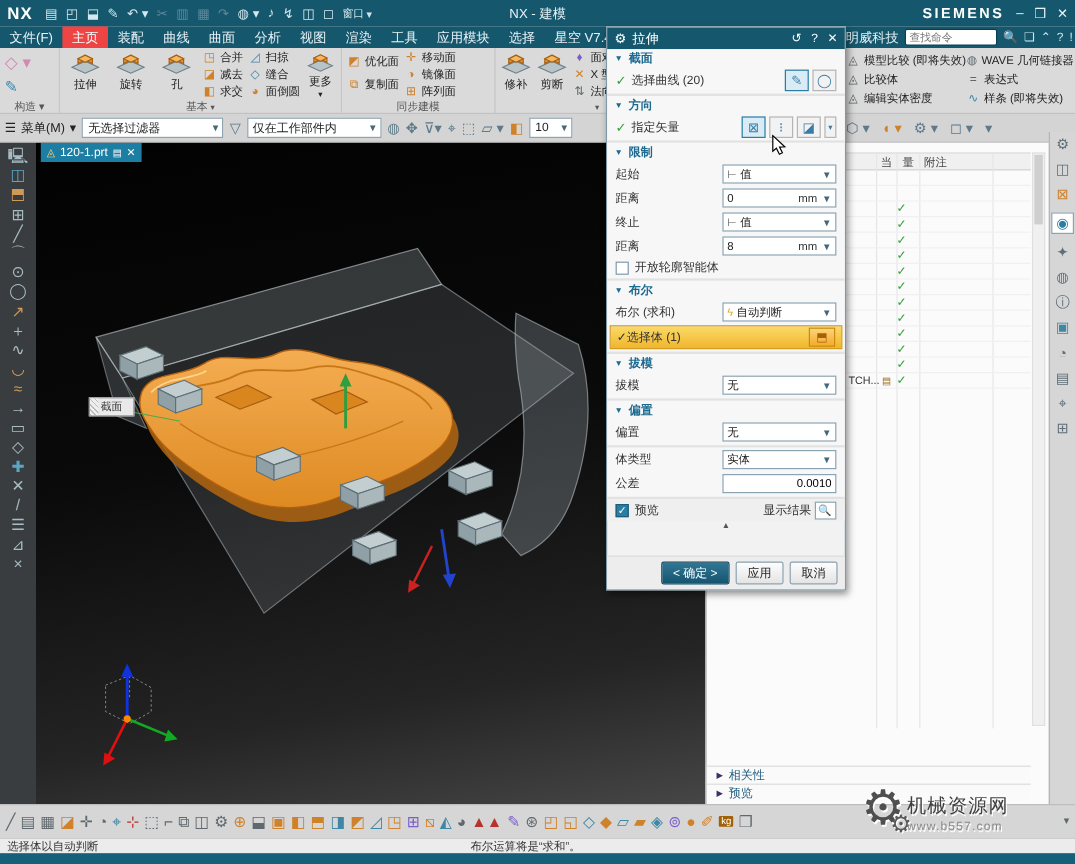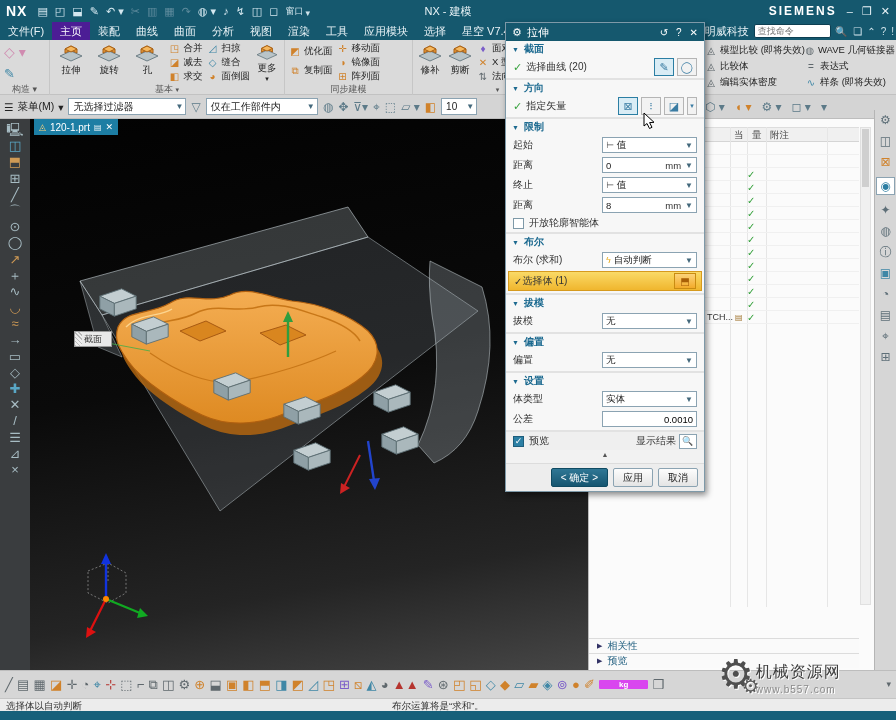--- a/index.html
+++ b/index.html
@@ -11,21 +11,21 @@
 .qat{display:flex;align-items:center;gap:7px;font-size:11px;color:#d5e8f0}
 .qat .dim{color:#5d8a9c}
 .qat .winmenu{font-size:9px;color:#cfe3ea;display:flex;align-items:flex-end;gap:2px}
 #titlebar .wtitle{position:absolute;left:50%;transform:translateX(-50%);font-size:11px;color:#e9f3f7}
 #titlebar .right{margin-left:auto;display:flex;align-items:center;gap:10px}
 #titlebar .brand{font-weight:bold;letter-spacing:2px;font-size:12px}
 .winbtns{display:flex;gap:9px;font-size:11px;color:#e9f3f7}
 
 #menubar{position:absolute;left:0;top:22px;width:896px;height:18px;background:#15586e;display:flex;align-items:stretch;color:#e8f2f6}
 #menubar .mi{padding:0 8px;display:flex;align-items:center;font-size:11px;white-space:nowrap;cursor:default}
-#menubar .mi.active{background:#4c1d95;color:#fff}
+#menubar .mi.active{background:#ef4444;color:#fff}
 #menubar .rightgrp{position:absolute;right:2px;top:0;height:18px;display:flex;align-items:center;gap:5px}
 #menubar .rlabel{font-size:11px;color:#e8f2f6}
 #searchbox{width:77px;height:14px;background:#fff;border:1px solid #0d3f52;border-radius:2px;font-size:9px;padding:0 3px;color:#333}
 .mgly{color:#cfe3ea;font-size:10px}
 
 #ribbon{position:absolute;left:0;top:40px;width:896px;height:55px;background:#dadada;border-bottom:1px solid #c2c2c2;display:flex}
 .rgroup{position:relative;height:55px;border-right:1px solid #c6c6c6;padding:2px 4px 12px 4px;display:flex;gap:4px}
 .rgname{position:absolute;left:0;bottom:0;width:100%;text-align:center;font-size:9px;color:#555;height:12px;line-height:12px}
 .bigbtn{width:40px;display:flex;flex-direction:column;align-items:center;justify-content:flex-start;font-size:9.5px;color:#222}
 .bigbtn .bic{width:26px;height:22px}
@@ -65,21 +65,21 @@
 #pscroll{position:absolute;right:3px;top:8px;width:11px;height:478px;background:#f0f0f0;border:1px solid #e0e0e0}
 #pscroll .thumb{margin:1px;height:58px;background:#cfcfcf}
 
 #resbar{position:absolute;left:874px;top:110px;width:22px;height:560px;background:#d6d6d6;border-left:1px solid #b5b5b5;display:flex;flex-direction:column;align-items:center;padding-top:4px;gap:9px}
 .rbi{font-size:12px;color:#5e6f78;line-height:1}
 .rbi.hl{background:#fff;border:1px solid #8ba3b2;padding:2px 3px;color:#2b7ea3}
 
 #bottombar{position:absolute;left:0;top:670px;width:896px;height:28px;background:#d6d6d6;border-top:1px solid #bdbdbd;display:flex;align-items:center;gap:4.2px;padding:0 5px;overflow:hidden}
 .bbi{font-size:13px;line-height:1;cursor:default}
 .cg{color:#5f686d}.co{color:#d0822b}.ct{color:#3f87a6}.cp{color:#7b5ec9}.cr{color:#b5342e}
-.kg{font-size:8px;background:#d946ef;color:#fff;padding:0 20px;border-radius:1px;font-weight:bold}
+.kg{font-size:8px;background:#a16207;color:#fff;padding:0 2px;border-radius:1px;font-weight:normal}
 
 #statusbar{position:absolute;left:0;top:698px;width:896px;height:13px;background:#ececec;border-top:1px solid #c5c5c5;font-size:9.5px;color:#333}
 #statusbar .sl{position:absolute;left:6px;top:0;line-height:13px}
 #statusbar .sc{position:absolute;left:392px;top:0;line-height:13px}
 #tealstrip{position:absolute;left:0;top:711px;width:896px;height:9px;background:#17607a}
 
 #dialog{position:absolute;left:505px;top:22px;width:200px;height:470px;background:#f2f2f2;border:1px solid #7e99a8;box-shadow:2px 3px 6px rgba(0,0,0,.45);z-index:50;display:flex;flex-direction:column}
 #dtitle{height:18px;background:#15586e;color:#fff;display:flex;align-items:center;gap:5px;padding:0 6px;font-size:11px;flex:0 0 auto}
 #dtitle .sp{margin-left:auto;display:flex;gap:8px;font-size:10px}
 .dsec{background:#f7f7f7;border-bottom:2px solid #e2e2e2;padding-bottom:1px}
@@ -720,24 +720,20 @@
       </div>
     <div class="drow">
         <span>偏置</span>
       <div class="dcombo">
           <span class="val">无</span>
           <span class="arr" style="margin-left:auto">▼</span>
         </div>
     </div>
   </div>
   <div class="dsec">
-    <div class="dhead">
-        <span class="tri">▼</span>
-        <span>设置</span>
-      </div>
     <div class="drow">
         <span>体类型</span>
       <div class="dcombo">
           <span class="val">实体</span>
           <span class="arr" style="margin-left:auto">▼</span>
         </div>
     </div>
     <div class="drow">
         <span>公差</span>
       <input class="tolinput" value="0.0010" style="">

